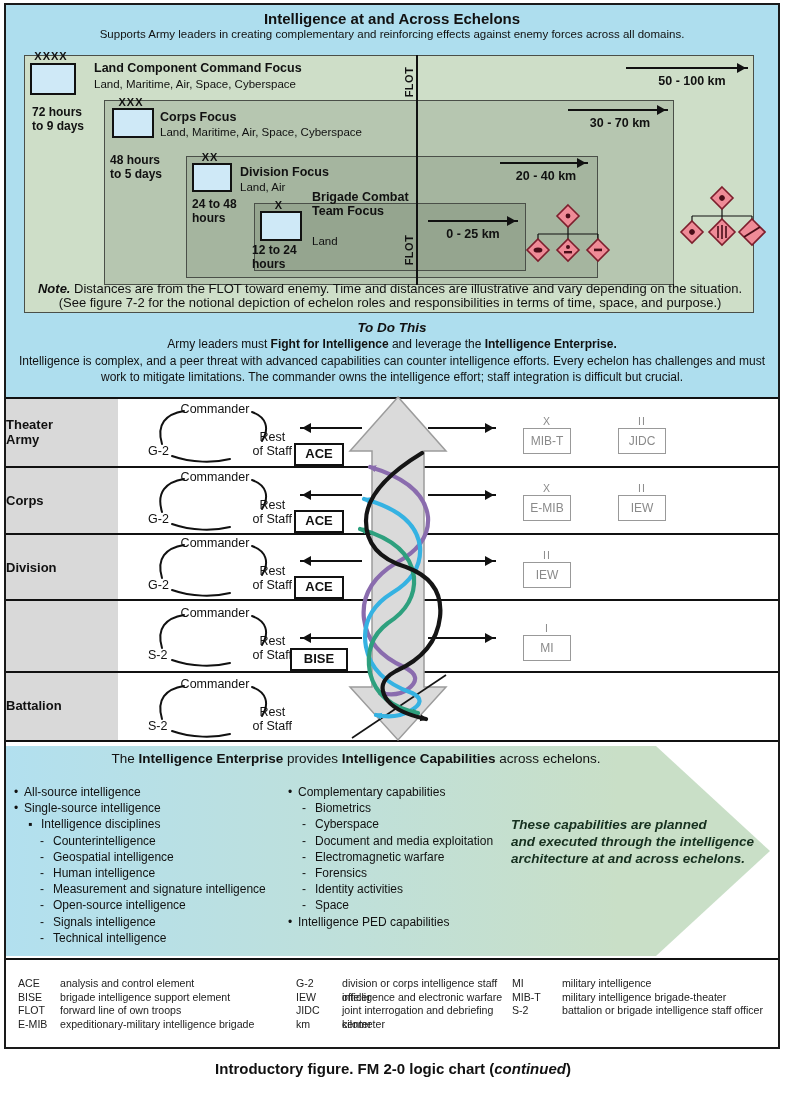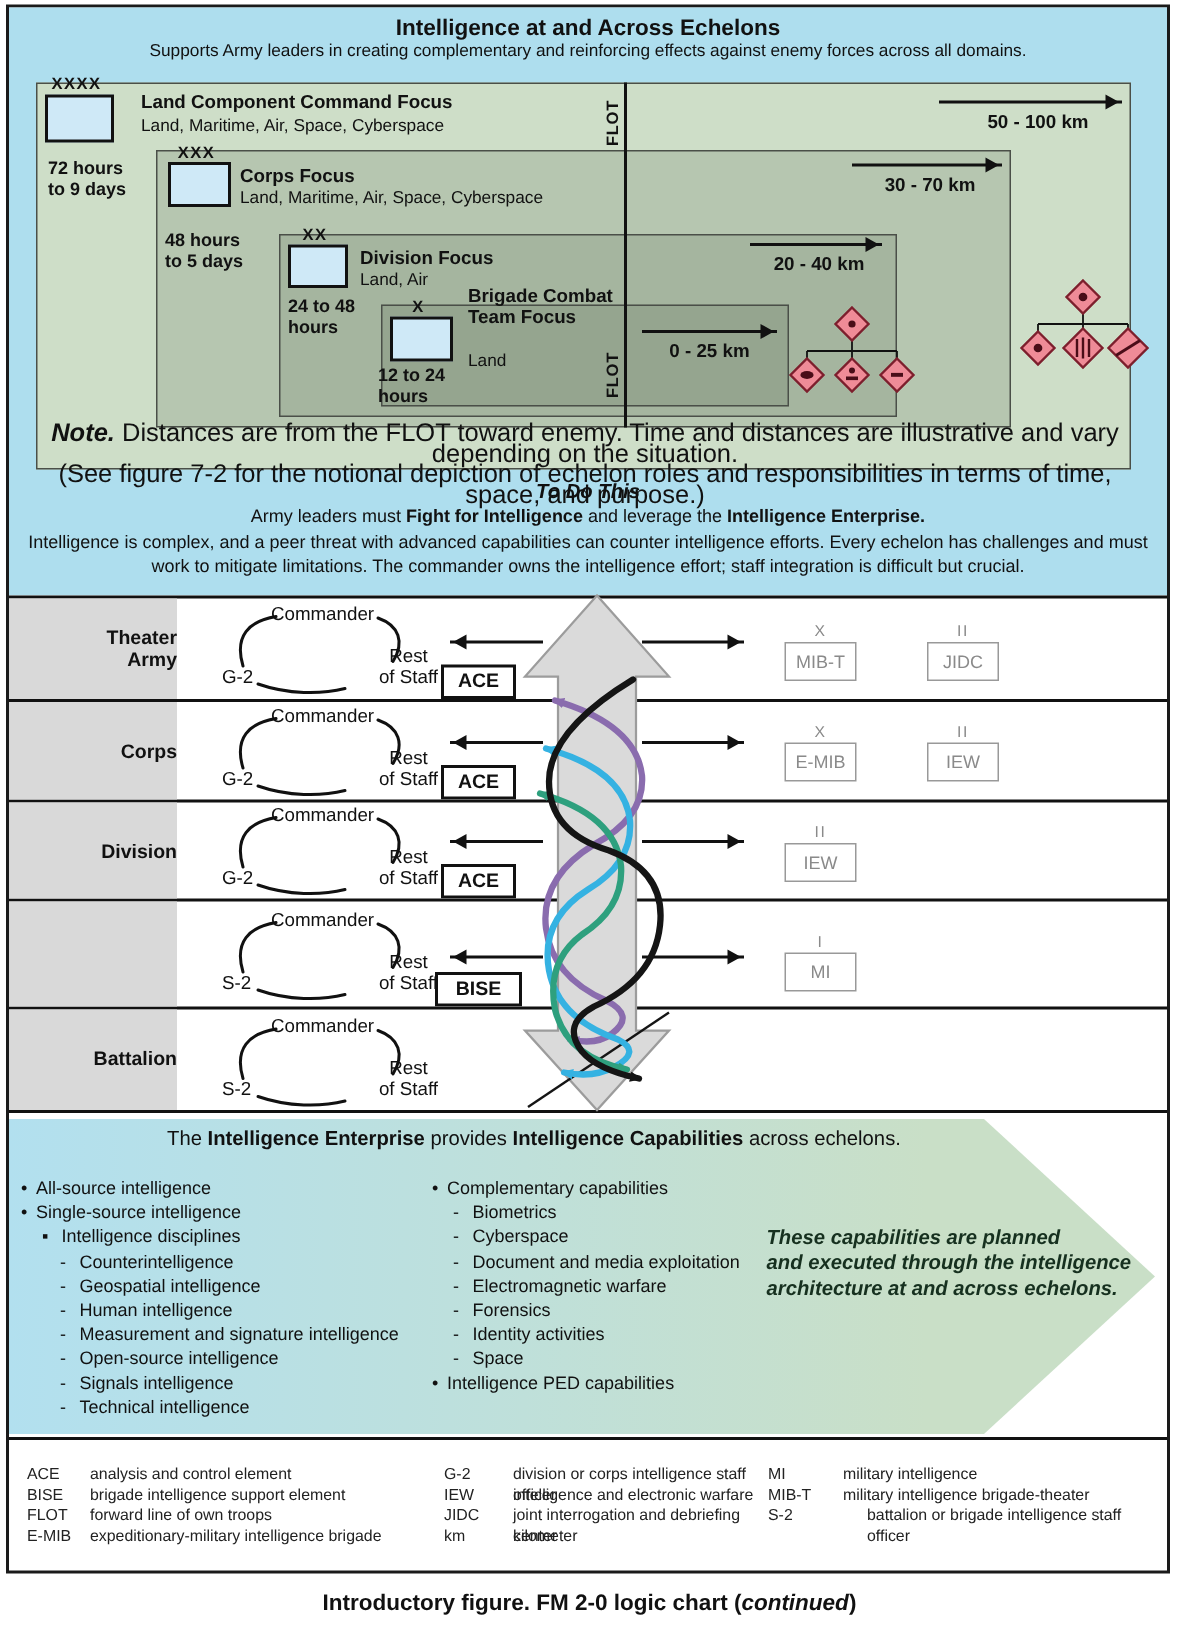--- a/index.html
+++ b/index.html
@@ -24,32 +24,32 @@
   .urect{position:absolute;background:#cfe9f7;border:2px solid #111;}
   .ftitle{position:absolute;font-size:12.5px;font-weight:bold;}
   .fsub{position:absolute;font-size:11.5px;}
   .time{position:absolute;font-size:12px;font-weight:bold;line-height:14px;white-space:pre-line;}
   .darr{position:absolute;height:0;border-top:2px solid #111;}
   .darr:after{content:"";position:absolute;right:-3px;top:-6px;border:5px solid transparent;border-left:9px solid #111;}
   .range{position:absolute;font-size:12.5px;font-weight:bold;text-align:center;}
   .flotline{position:absolute;left:410px;top:50px;width:2px;height:230px;background:#111;}
   .flot{position:absolute;width:40px;height:14px;font-size:11px;font-weight:bold;letter-spacing:.5px;
         transform:rotate(-90deg);transform-origin:center;text-align:center;}
-  .note{position:absolute;left:22px;top:277px;width:724px;font-size:17px;text-align:center;line-height:13.5px;}
+  .note{position:absolute;left:22px;top:277px;width:724px;font-size:13px;text-align:center;line-height:13.5px;}
 
   
   .todo-h{left:0;top:315px;width:772px;font-size:13.5px;font-weight:bold;font-style:italic;text-align:center;}
   .todo-l{left:0;top:332px;width:772px;font-size:12px;text-align:center;}
   .todo-p{left:6px;top:349px;width:760px;font-size:12px;line-height:15.5px;text-align:center;}
 
   
   .tbl{position:absolute;left:0;top:392px;width:772px;height:345px;background:#fff;}
   .hline{position:absolute;left:0;width:772px;height:2px;background:#111;}
   .rlabel-cell{position:absolute;left:0;width:112px;background:#d9d9d9;}
-  .rlabel{position:absolute;left:0;width:112px;font-size:13px;font-weight:bold;text-align:right;line-height:15px;white-space:pre-line;}
+  .rlabel{position:absolute;left:0;width:112px;font-size:13px;font-weight:bold;text-align:left;line-height:15px;white-space:pre-line;}
   .diag{position:absolute;left:130px;width:158px;height:60px;}
   .diag .cmdr{position:absolute;left:0;top:-2px;width:100%;text-align:center;font-size:12.5px;}
   .diag .stf{position:absolute;left:12px;top:40px;font-size:12.5px;}
   .diag .rest{position:absolute;right:2px;top:26px;font-size:12.5px;text-align:center;white-space:pre-line;line-height:14px;}
   .nodebox{position:absolute;border:2px solid #111;background:#fff;font-size:13px;font-weight:bold;
            text-align:center;line-height:18px;height:19px;}
   .larr{position:absolute;height:0;border-top:2px solid #111;}
   .larr:before{content:"";position:absolute;left:-3px;top:-6px;border:5px solid transparent;border-right:9px solid #111;}
   .rarr{position:absolute;height:0;border-top:2px solid #111;}
   .rarr:after{content:"";position:absolute;right:-3px;top:-6px;border:5px solid transparent;border-left:9px solid #111;}
@@ -471,21 +471,21 @@
       <div style="position:relative;height:13.6px;">
             <span class="leg-a">MI</span>
             <span class="leg-d" style="left:50px;">military intelligence</span>
           </div>
       <div style="position:relative;height:13.6px;">
             <span class="leg-a">MIB-T</span>
             <span class="leg-d" style="left:50px;">military intelligence brigade-theater</span>
           </div>
       <div style="position:relative;height:13.6px;">
             <span class="leg-a">S-2</span>
-            <span class="leg-d" style="left:50px;margin-left:16px;">battalion or brigade intelligence staff officer</span>
+            <span class="leg-d" style="left:50px;">battalion or brigade intelligence staff officer</span>
           </div>
     </div>
   </div>
 
 </div>
 
 <div class="caption">
   <span>Introductory figure. FM 2-0 logic chart (</span><span class="i">continued</span><span>)</span>
 </div>
 </div>

